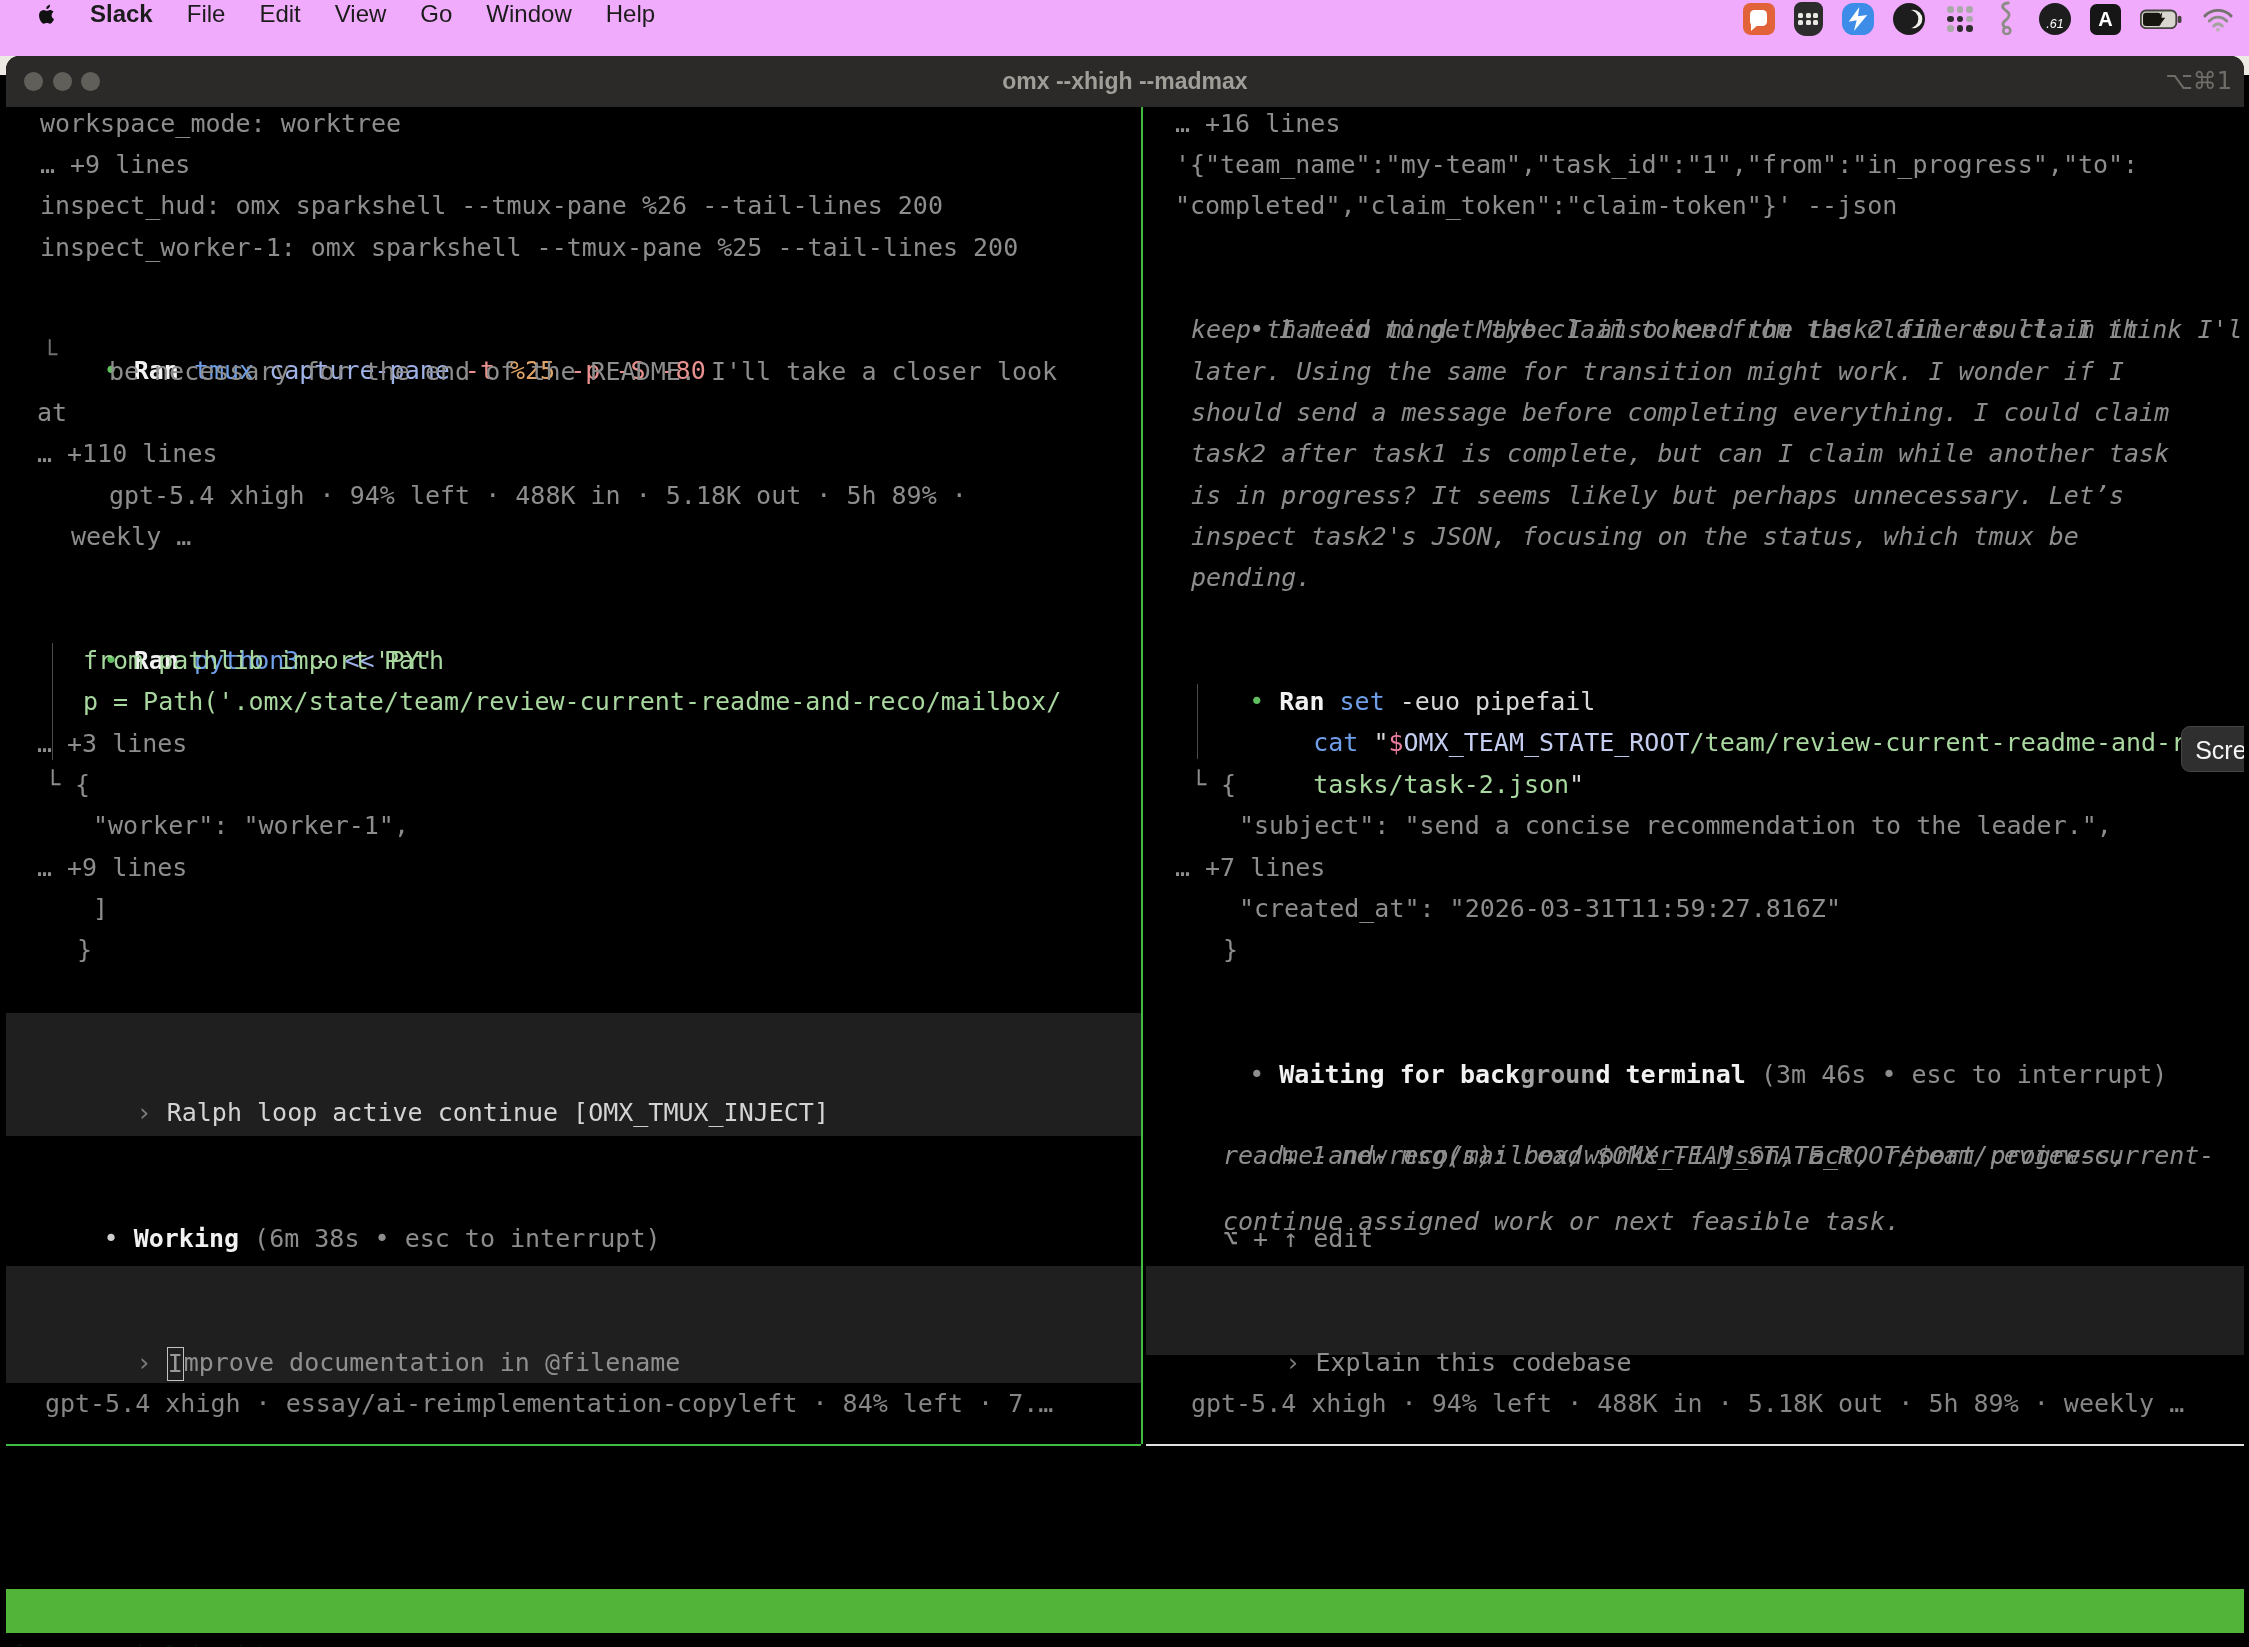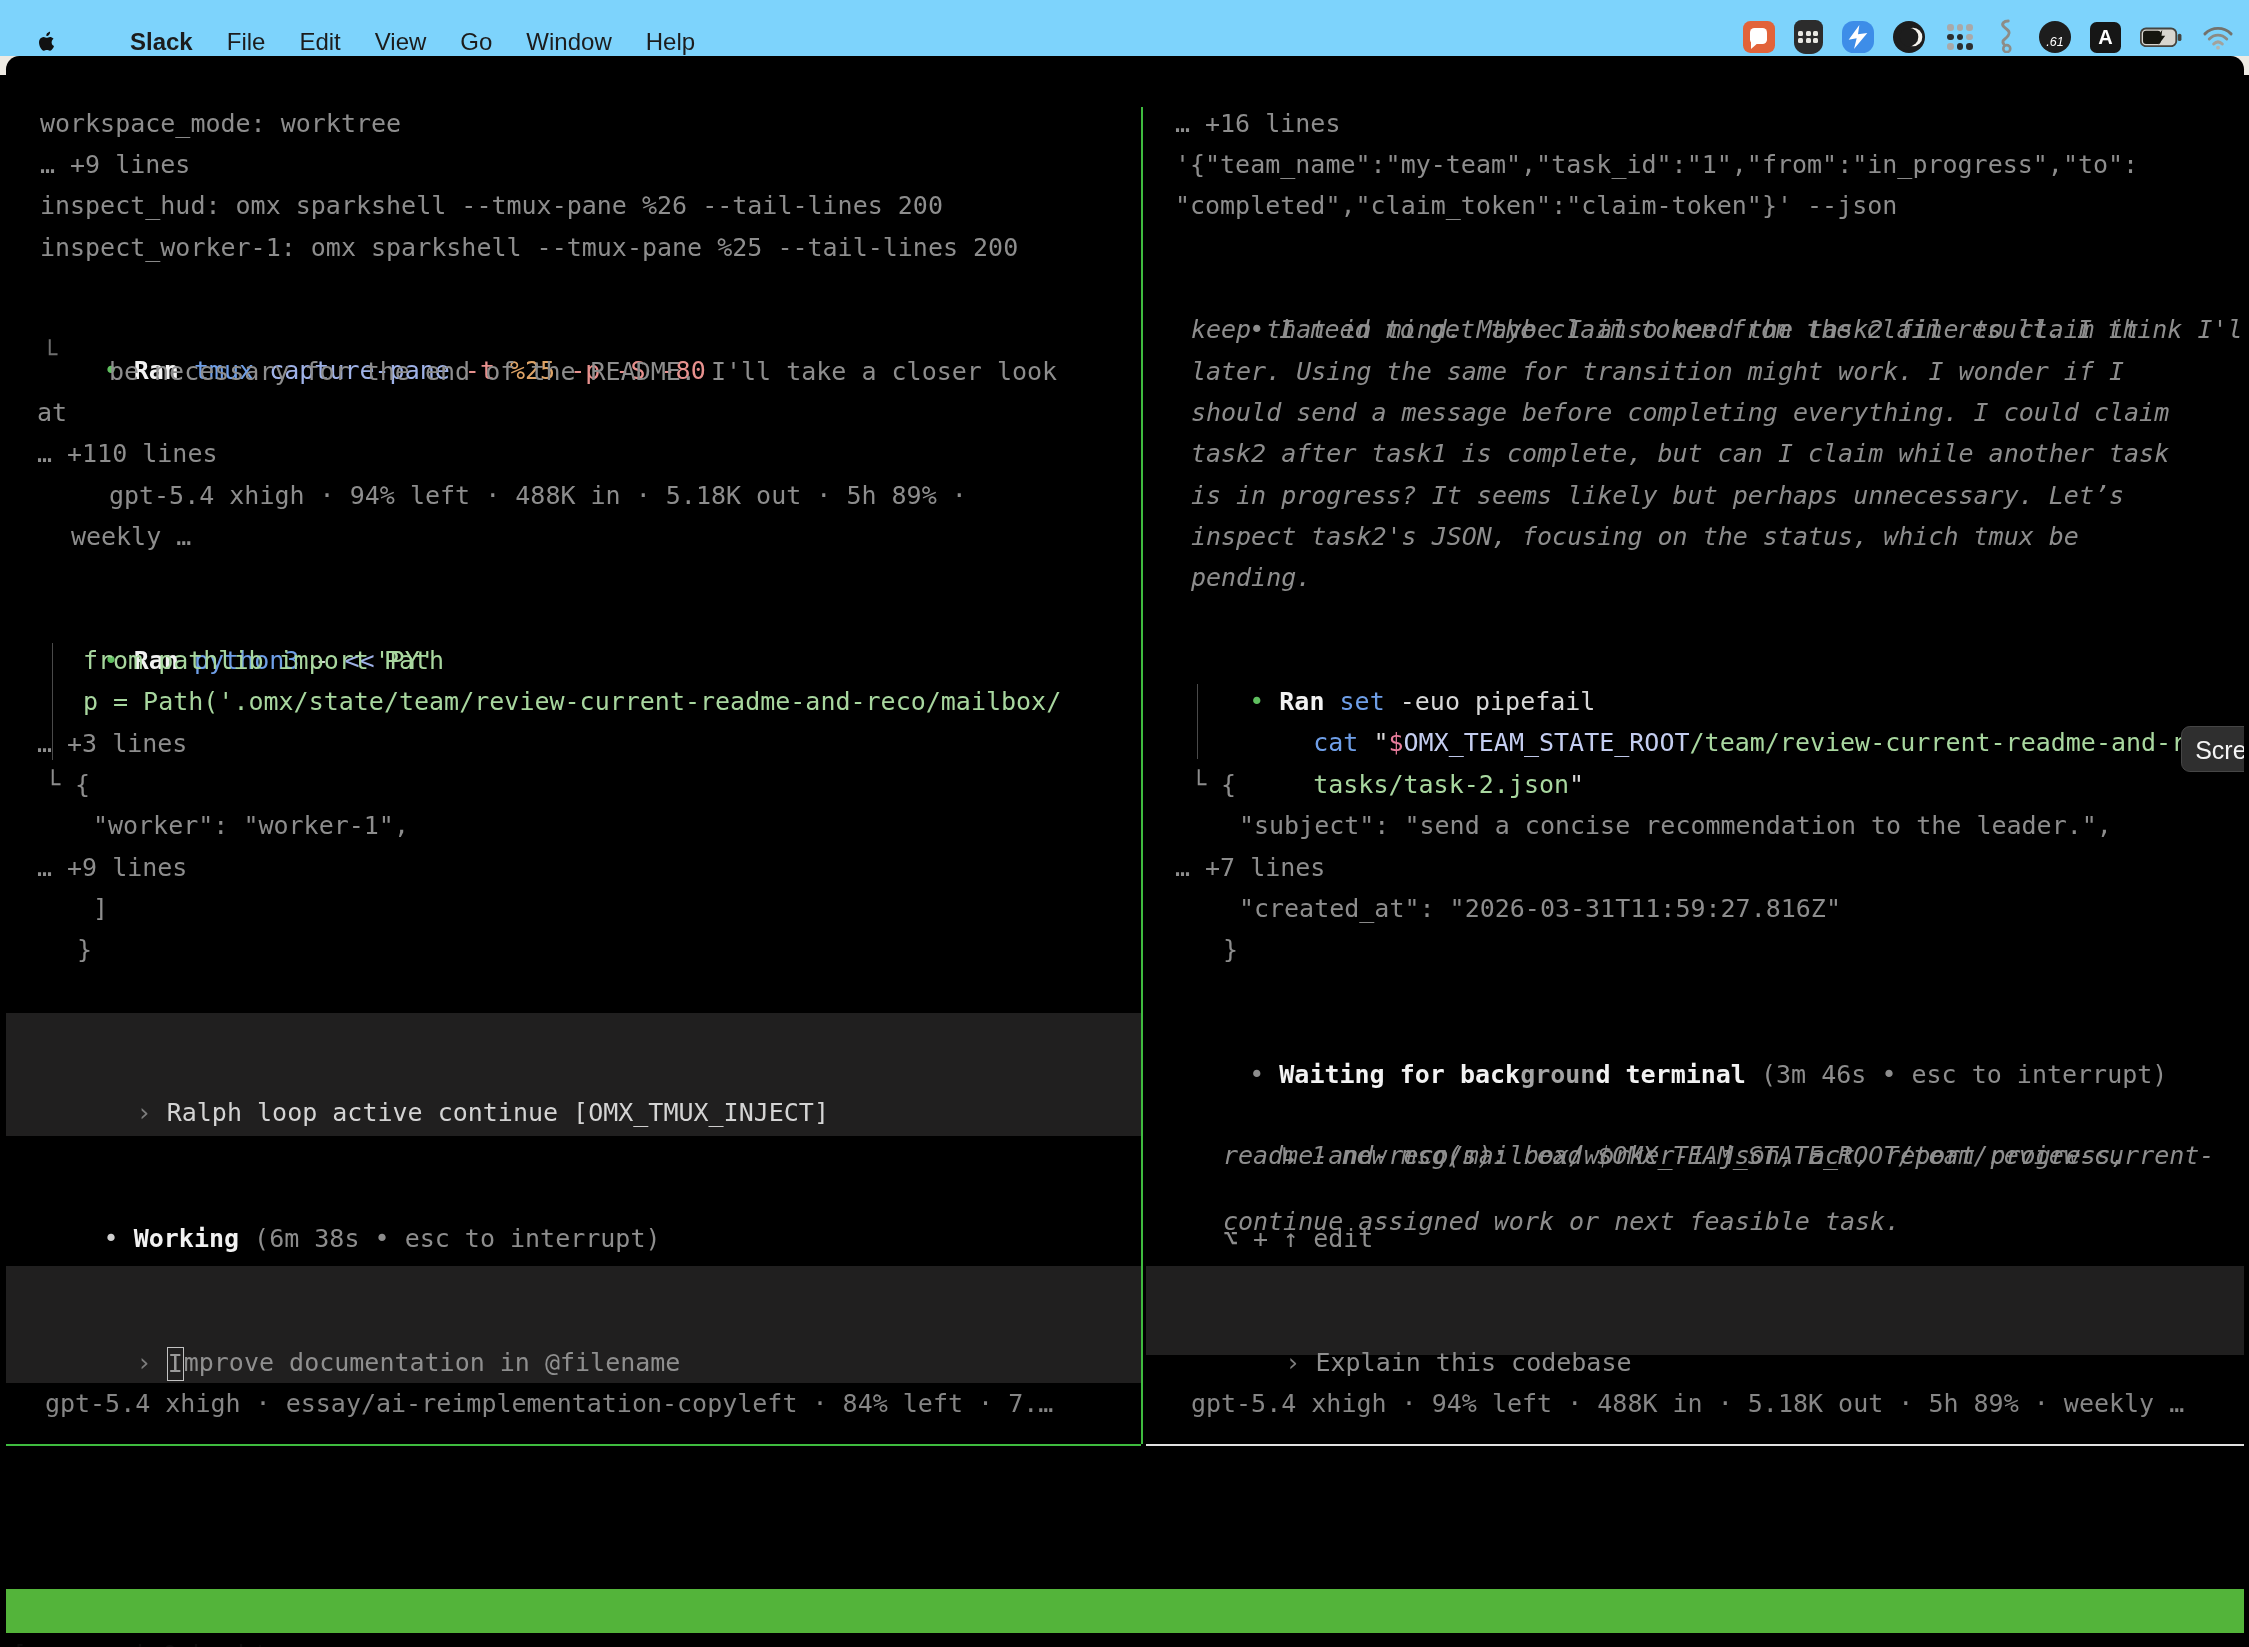--- a/index.html
+++ b/index.html
@@ -1,21 +1,21 @@
 <!DOCTYPE html>
 <html style="font-size:11.8px"><head>
 <meta charset="utf-8">
 <style>
   html,body{margin:0;padding:0;background:#000;}
   body{width:2250px;height:1648px;position:relative;overflow:hidden;
        font-family:"DejaVu Sans Mono",monospace;}
 
   
-  .menubar{position:absolute;top:0;left:0;right:0;height:56px;background:#7dd3fc;
-           display:flex;align-items:flex-end;color:#1c1c1c;z-index:30;gap:40px;}
+  .menubar{position:absolute;top:0;left:0;right:0;height:56px;background:#f0abfc;
+           display:flex;align-items:flex-start;color:#1c1c1c;z-index:30;}
   .menubar .apple{width:25px;height:29.5px;margin-left:34px;flex:0 0 auto;}
   .menu-items{display:flex;align-items:center;gap:34px;margin-left:31px;
               font-family:"Liberation Sans",sans-serif;font-size:24px;}
   .menu-item{white-space:nowrap;}
   .menu-item.appname{font-weight:bold;}
   .status-icons{margin-left:auto;display:flex;align-items:center;gap:19px;margin-right:16px;}
   .sicon{position:relative;flex:0 0 auto;}
   .ic-chat{width:32px;height:32px;background:#e2633a;border-radius:7.4px;}
   .ic-chat .bub{position:absolute;left:7.4px;top:6.6px;width:17px;height:16px;background:#fff;border-radius:4.4px;}
   .ic-chat .tail{position:absolute;left:8px;top:20.7px;width:0;height:0;
@@ -157,20 +157,27 @@
         <circle cx="22" cy="31" r="2.6" fill="#b5b4ae"></circle>
       </svg>
     </span>
   </div>
 </div>
 
 <div class="desk-strip"></div>
 
 <div class="win">
 
+  <div class="titlebar">
+    <span class="tdot" style="left:18.5px"></span>
+    <span class="tdot" style="left:47px"></span>
+    <span class="tdot" style="left:75px"></span>
+    <div class="title-text">omx --xhigh --madmax</div>
+    <div class="title-short">⌥⌘1</div>
+  </div>
 
   <div>
     <div class="tl" style="top:47px;left:34px">workspace_mode: worktree</div>
     <div class="tl" style="top:88px;left:34px">… +9 lines</div>
     <div class="tl" style="top:129px;left:34px">inspect_hud: omx sparkshell --tmux-pane %26 --tail-lines 200</div>
     <div class="tl" style="top:171px;left:34px">inspect_worker-1: omx sparkshell --tmux-pane %25 --tail-lines 200</div>
 
     <div class="tl" style="top:253px;left:7.4px">
       <span class="gr">• </span><span class="b">Ran </span><span class="blue">tmux </span><span class="peri">capture-pane </span><span class="sal">-t </span><span class="org">%25 </span><span class="sal">-p -S -80</span>
     </div>

